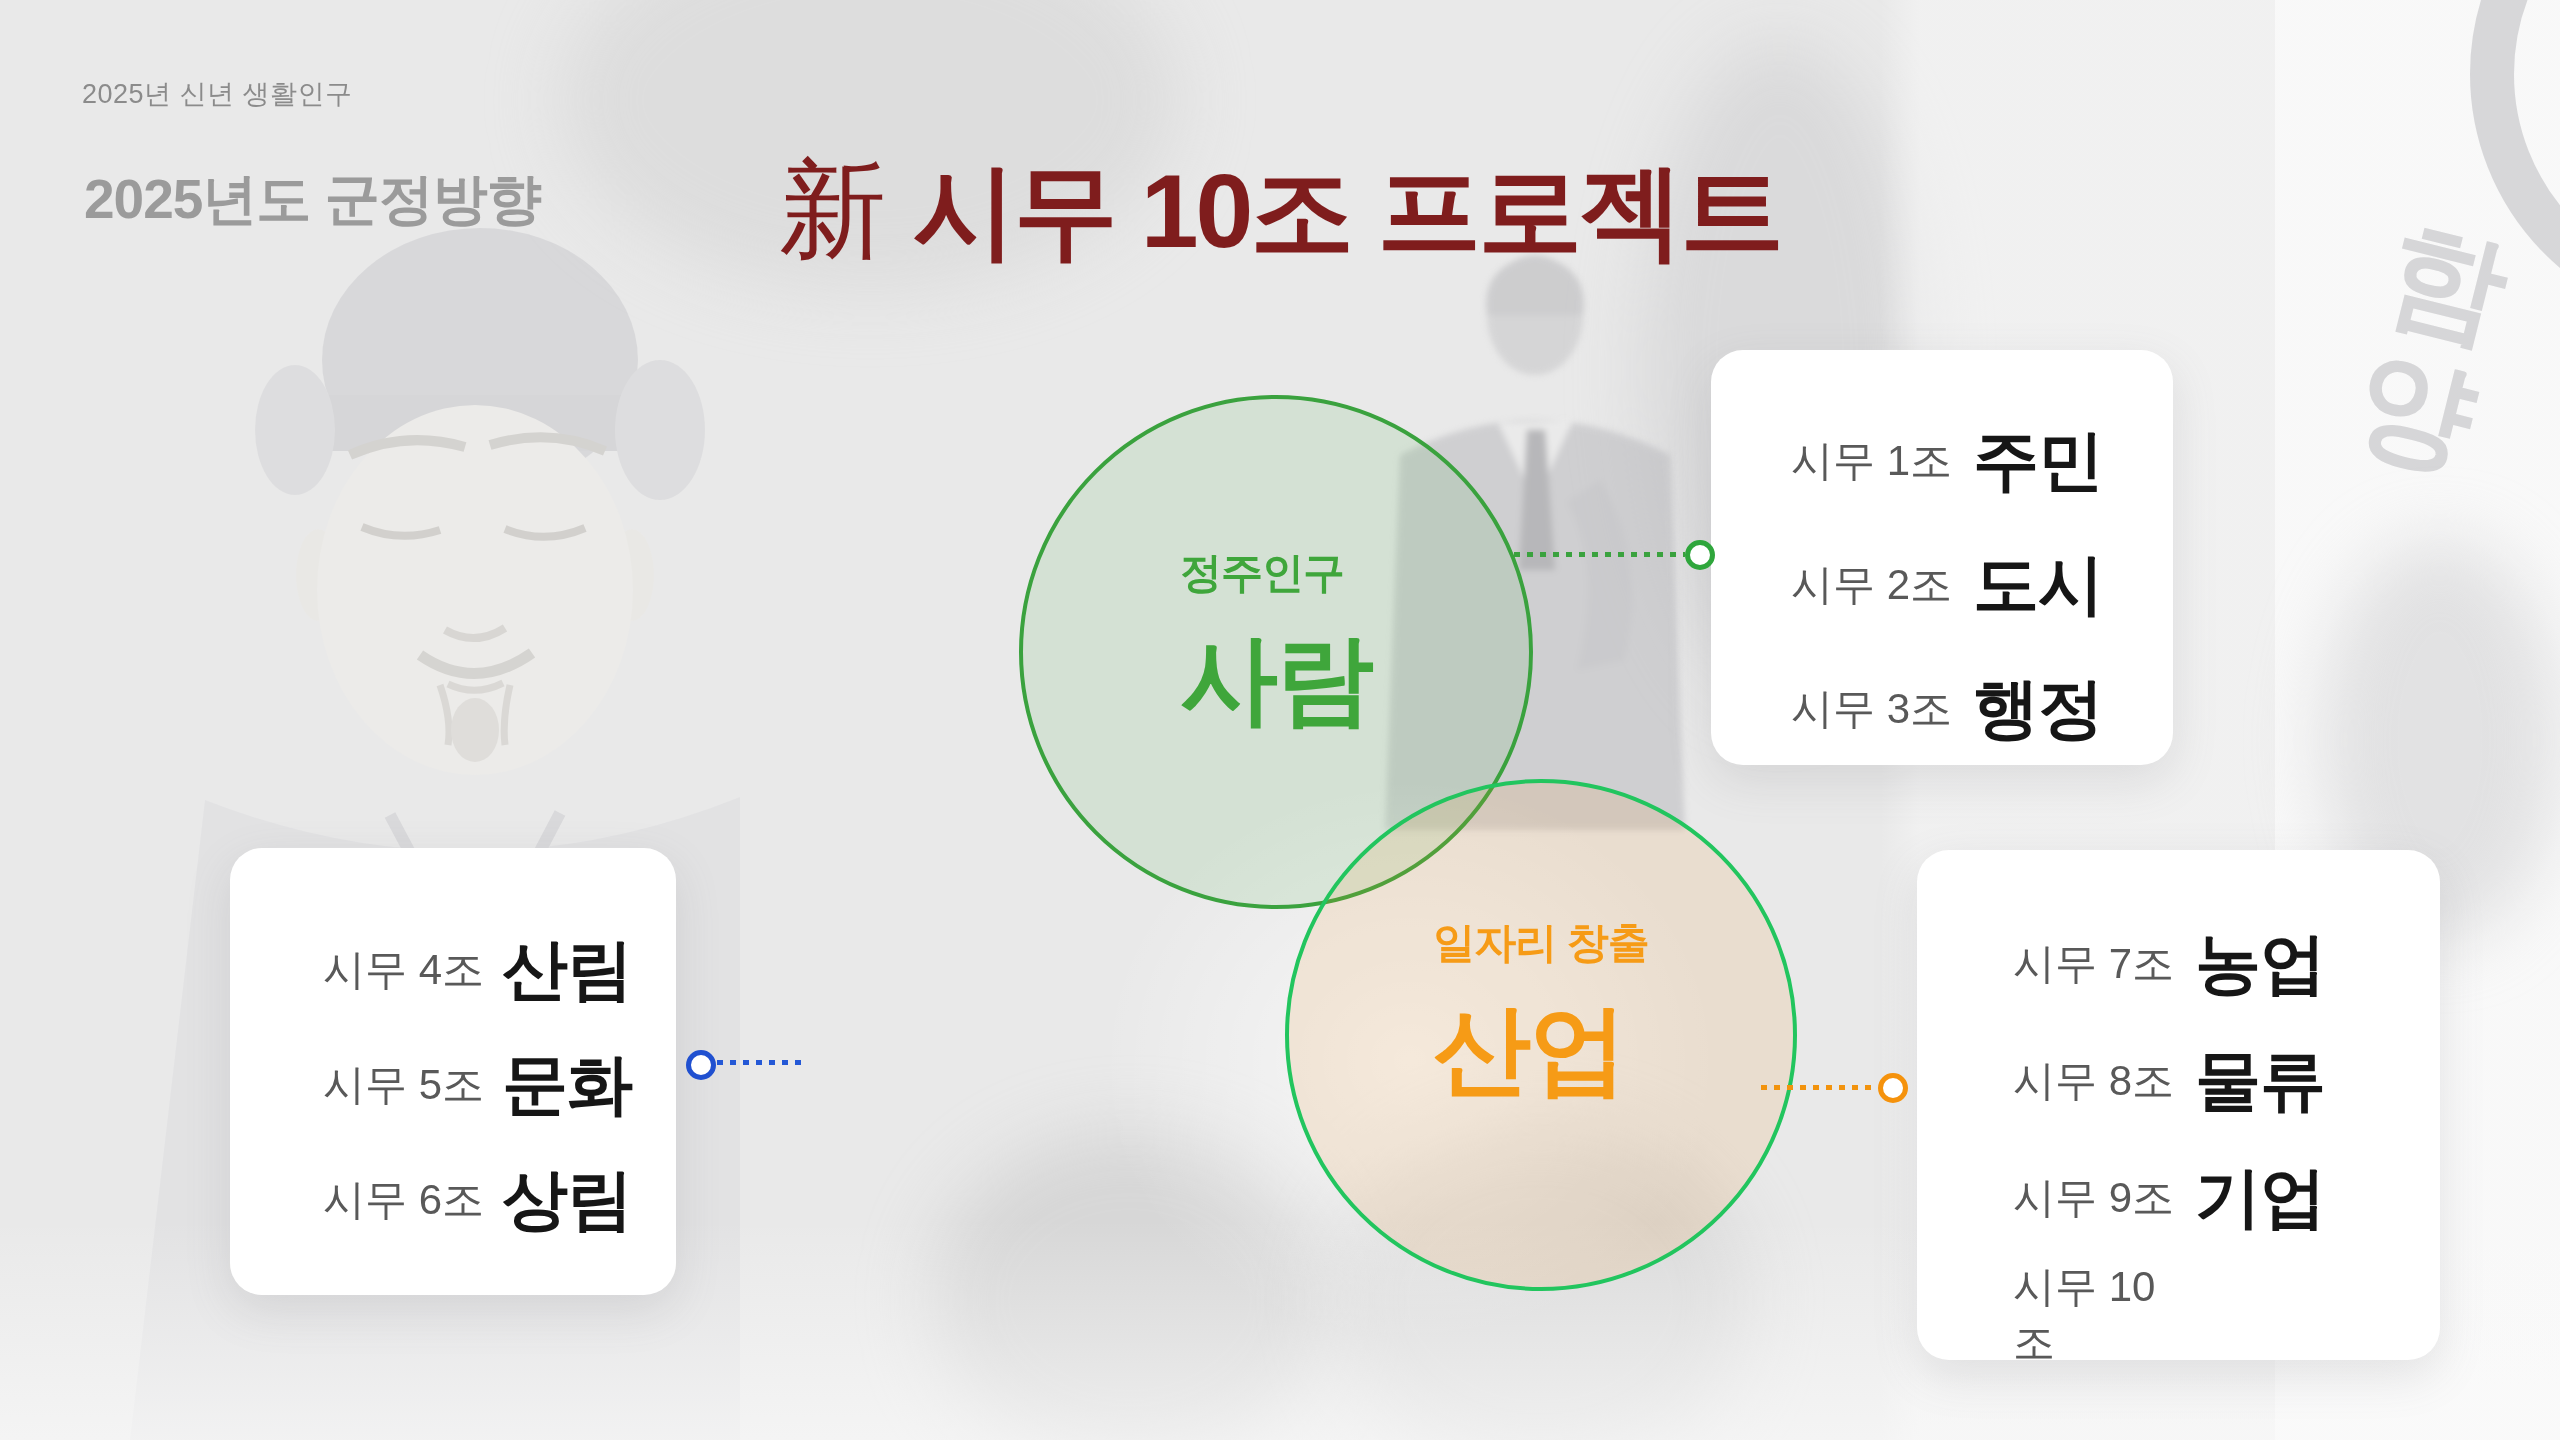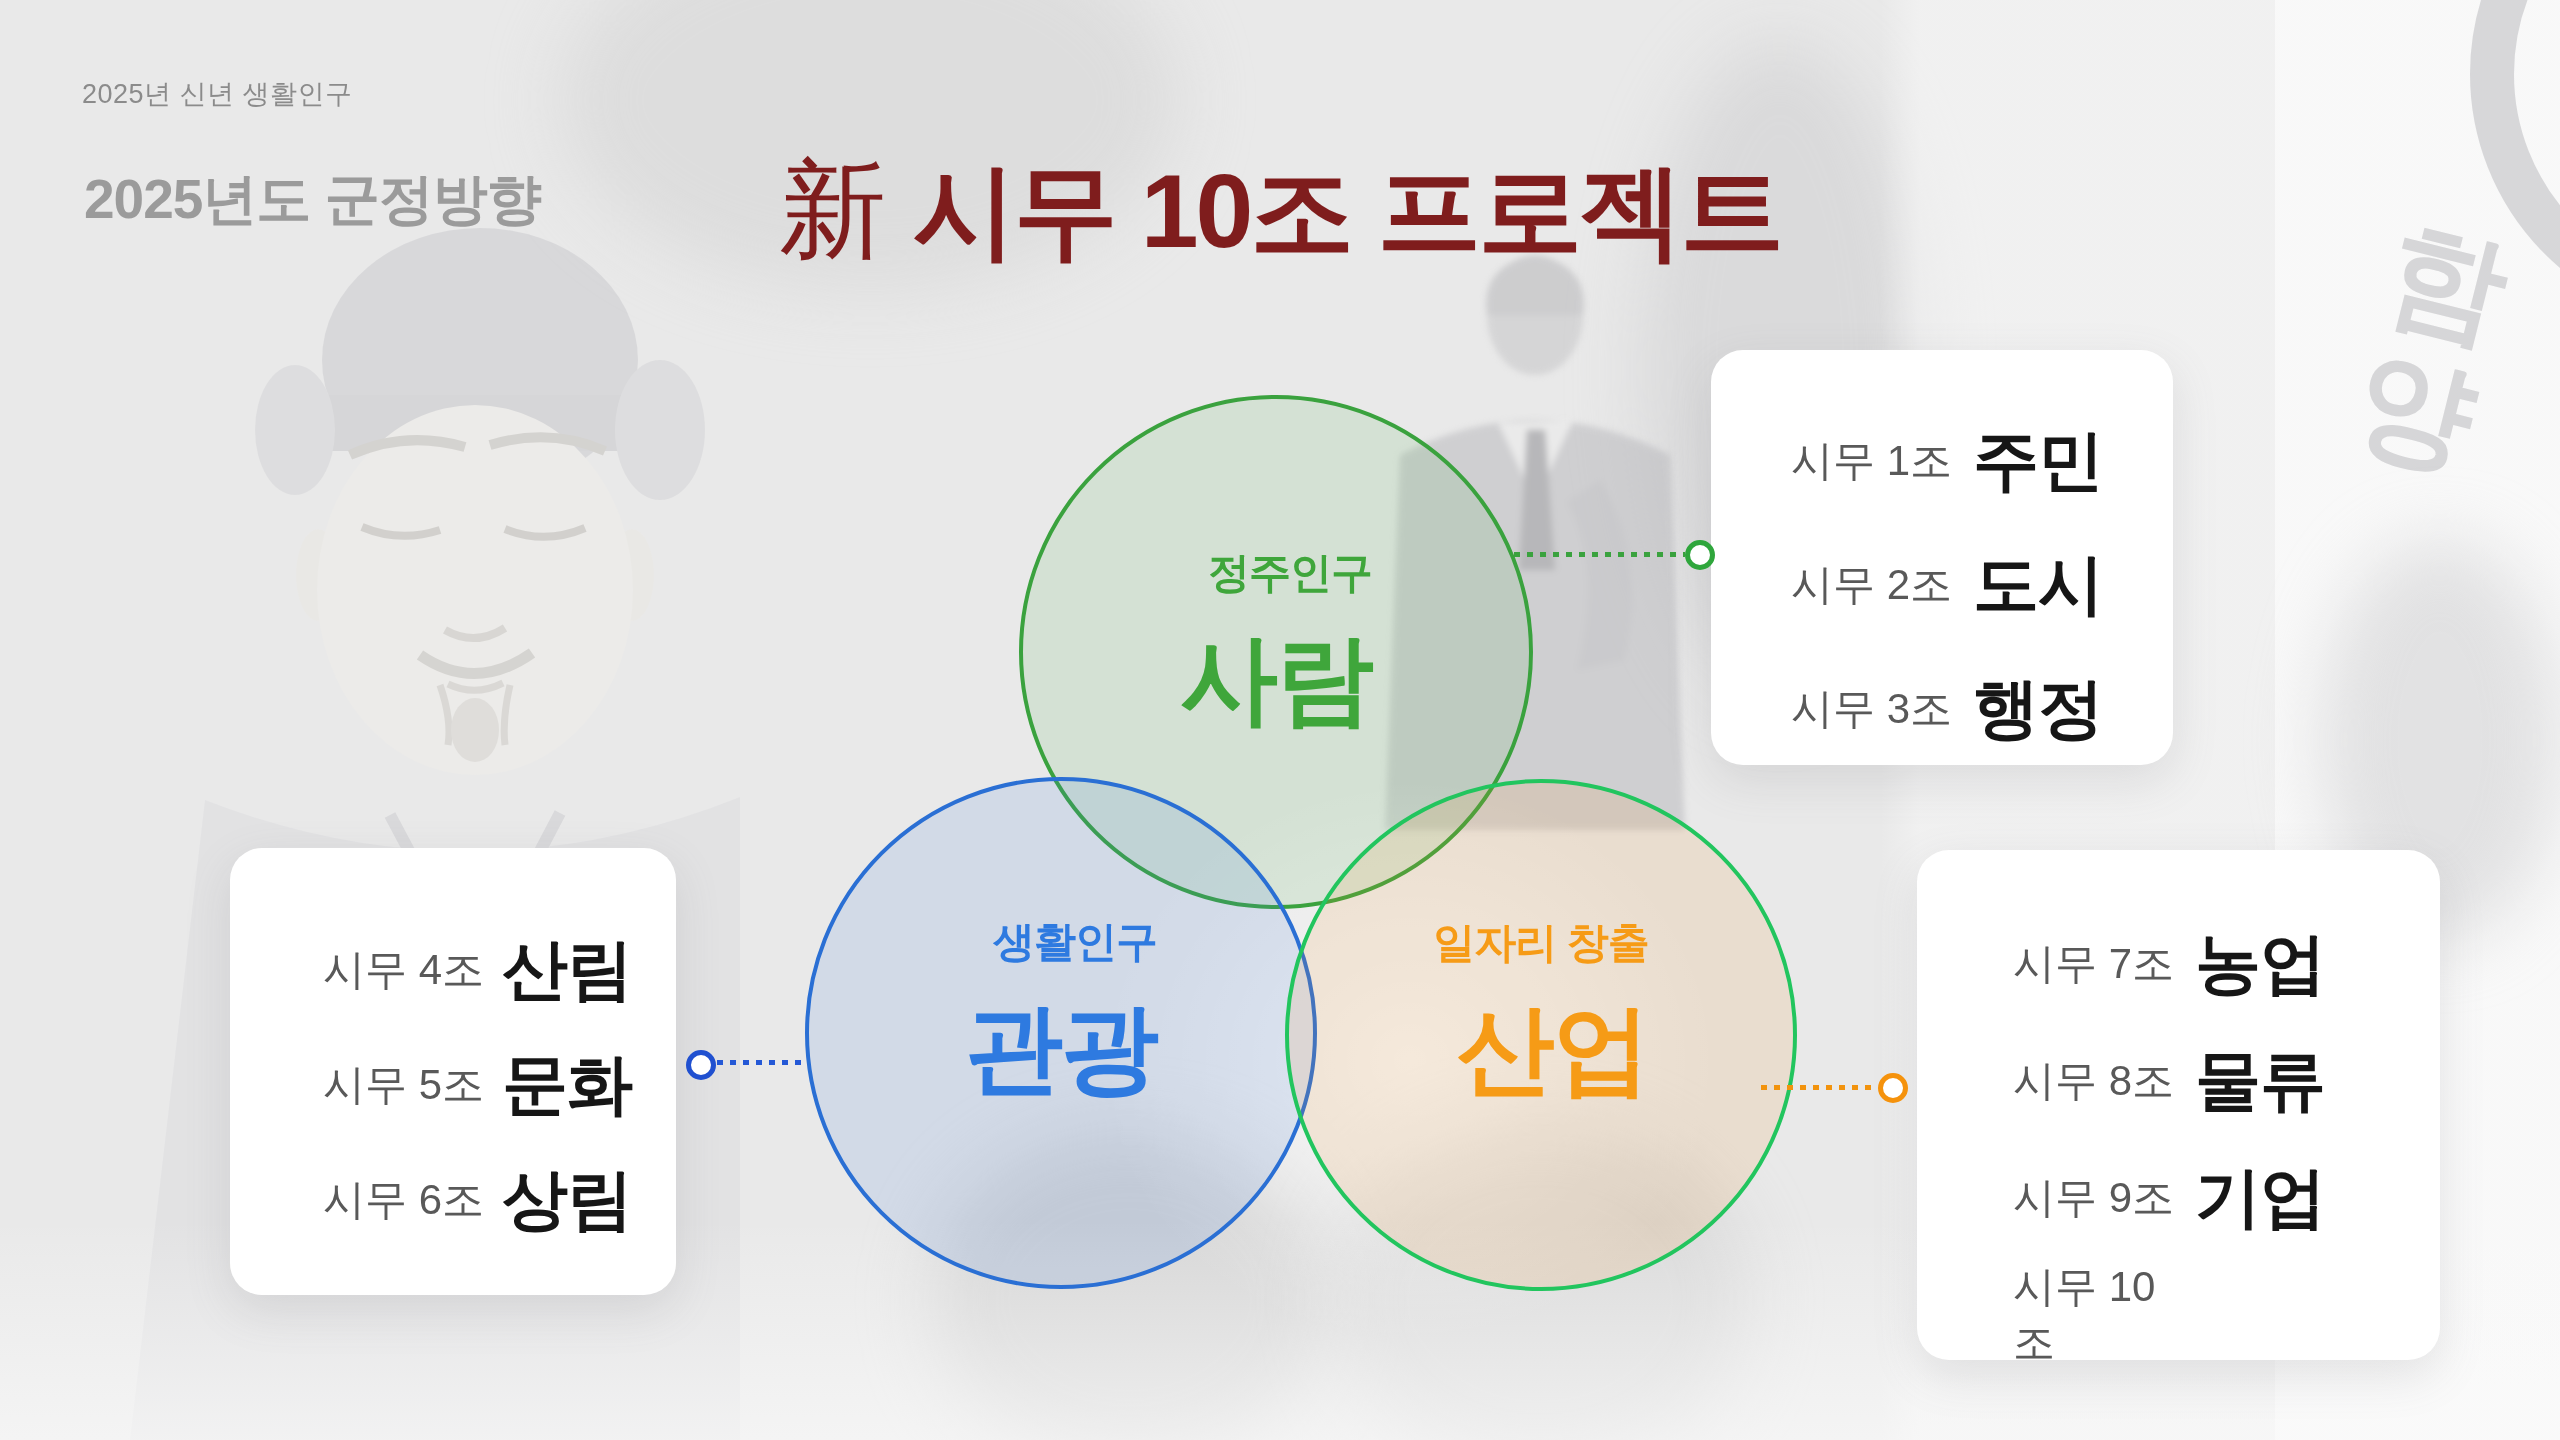--- a/index.html
+++ b/index.html
@@ -34,21 +34,21 @@
 
   
   .eyebrow{left:82px;top:76px;font-size:27px;font-weight:500;color:#8b8b8b;z-index:5;letter-spacing:.5px;}
   .subtitle{left:84px;top:163px;font-size:55px;font-weight:700;color:#9b9b9b;z-index:5;letter-spacing:-1px;}
   .title{left:640px;top:138px;width:1280px;text-align:center;z-index:5;
     font-size:104px;font-weight:800;color:#7f1d1d;letter-spacing:-3px;white-space:nowrap;}
   .title .hanja{font-family:"DejaVu Serif", serif;font-weight:500;font-size:108px;margin-right:26px;letter-spacing:0;}
 
   
   .circle{border-radius:50%;display:flex;align-items:center;justify-content:center;z-index:1;box-sizing:border-box;}
-  .circle .vlabel{display:flex;flex-direction:column;align-items:flex-end;gap:14px;text-align:center;}
+  .circle .vlabel{display:flex;flex-direction:column;align-items:flex-start;gap:14px;text-align:center;}
   .circle .cat{font-size:42px;font-weight:700;letter-spacing:-1px;}
   .circle .big{font-size:98px;font-weight:800;letter-spacing:-2px;}
   .c-people{left:1019px;top:395px;width:514px;height:514px;border:4px solid #3aa23e;background:rgba(105,186,108,.16);}
   .c-people .cat,.c-people .big{color:#3fa63b;}
   .c-people .vlabel{transform:translateY(-6px);}
   .c-tourism{left:805px;top:777px;width:512px;height:512px;border:4px solid #2a6fd4;background:rgba(70,125,220,.14);}
   .c-tourism .cat,.c-tourism .big{color:#2e7ae0;}
   .c-tourism .vlabel{transform:translateY(-18px);}
   .c-industry{left:1285px;top:779px;width:512px;height:512px;border:4px solid #22c55e;background:rgba(243,150,35,.13);}
   .c-industry .cat,.c-industry .big{color:#f69b16;}
@@ -137,26 +137,20 @@
   <div class="abs eyebrow">2025년 신년 생활인구</div>
   <div class="abs subtitle">2025년도 군정방향</div>
   <div class="abs title"><span class="hanja">新</span><span>시무 10조 프로젝트</span></div>
 
   <div class="abs circle c-people">
     <div class="vlabel">
       <div class="cat">정주인구</div>
       <div class="big">사람</div>
     </div>
   </div>
-  <div class="abs circle c-tourism">
-    <div class="vlabel">
-      <div class="cat">생활인구</div>
-      <div class="big">관광</div>
-    </div>
-  </div>
   <div class="abs circle c-industry">
     <div class="vlabel">
       <div class="cat">일자리 창출</div>
       <div class="big">산업</div>
     </div>
   </div>
 
   <div class="abs dotline dl-green"></div>
   <div class="abs dotline dl-blue"></div>
   <div class="abs dotline dl-orange"></div>

